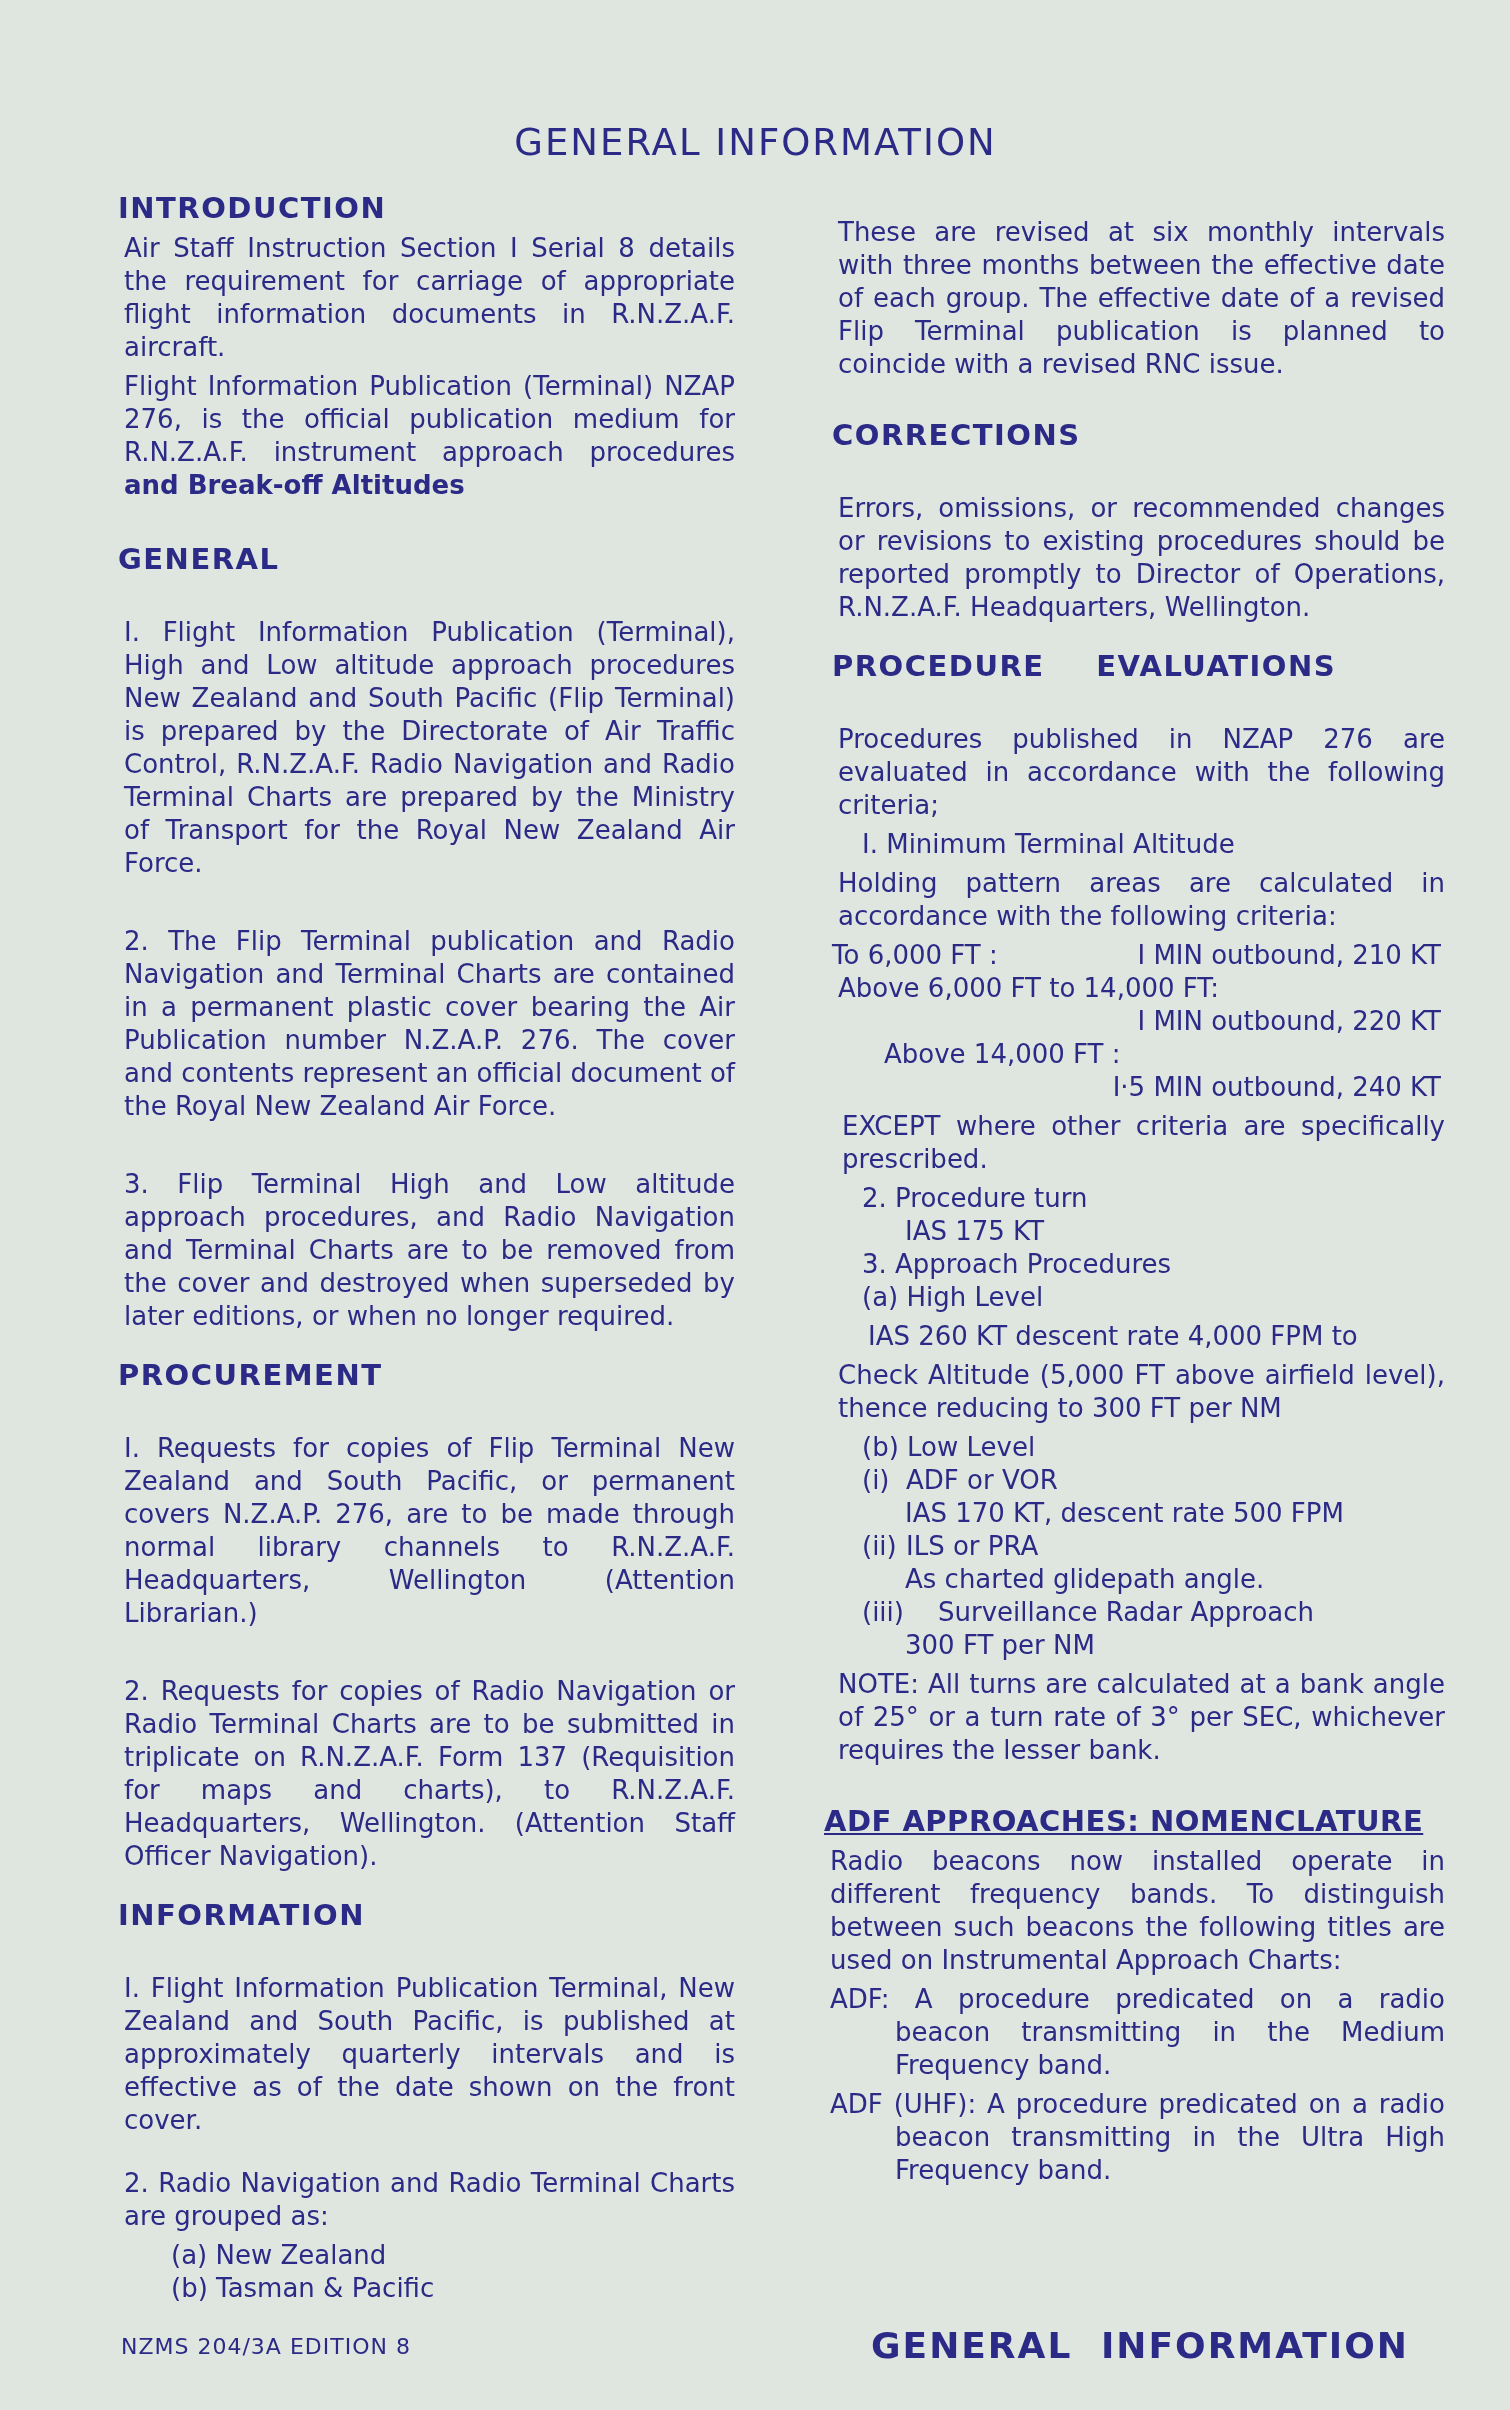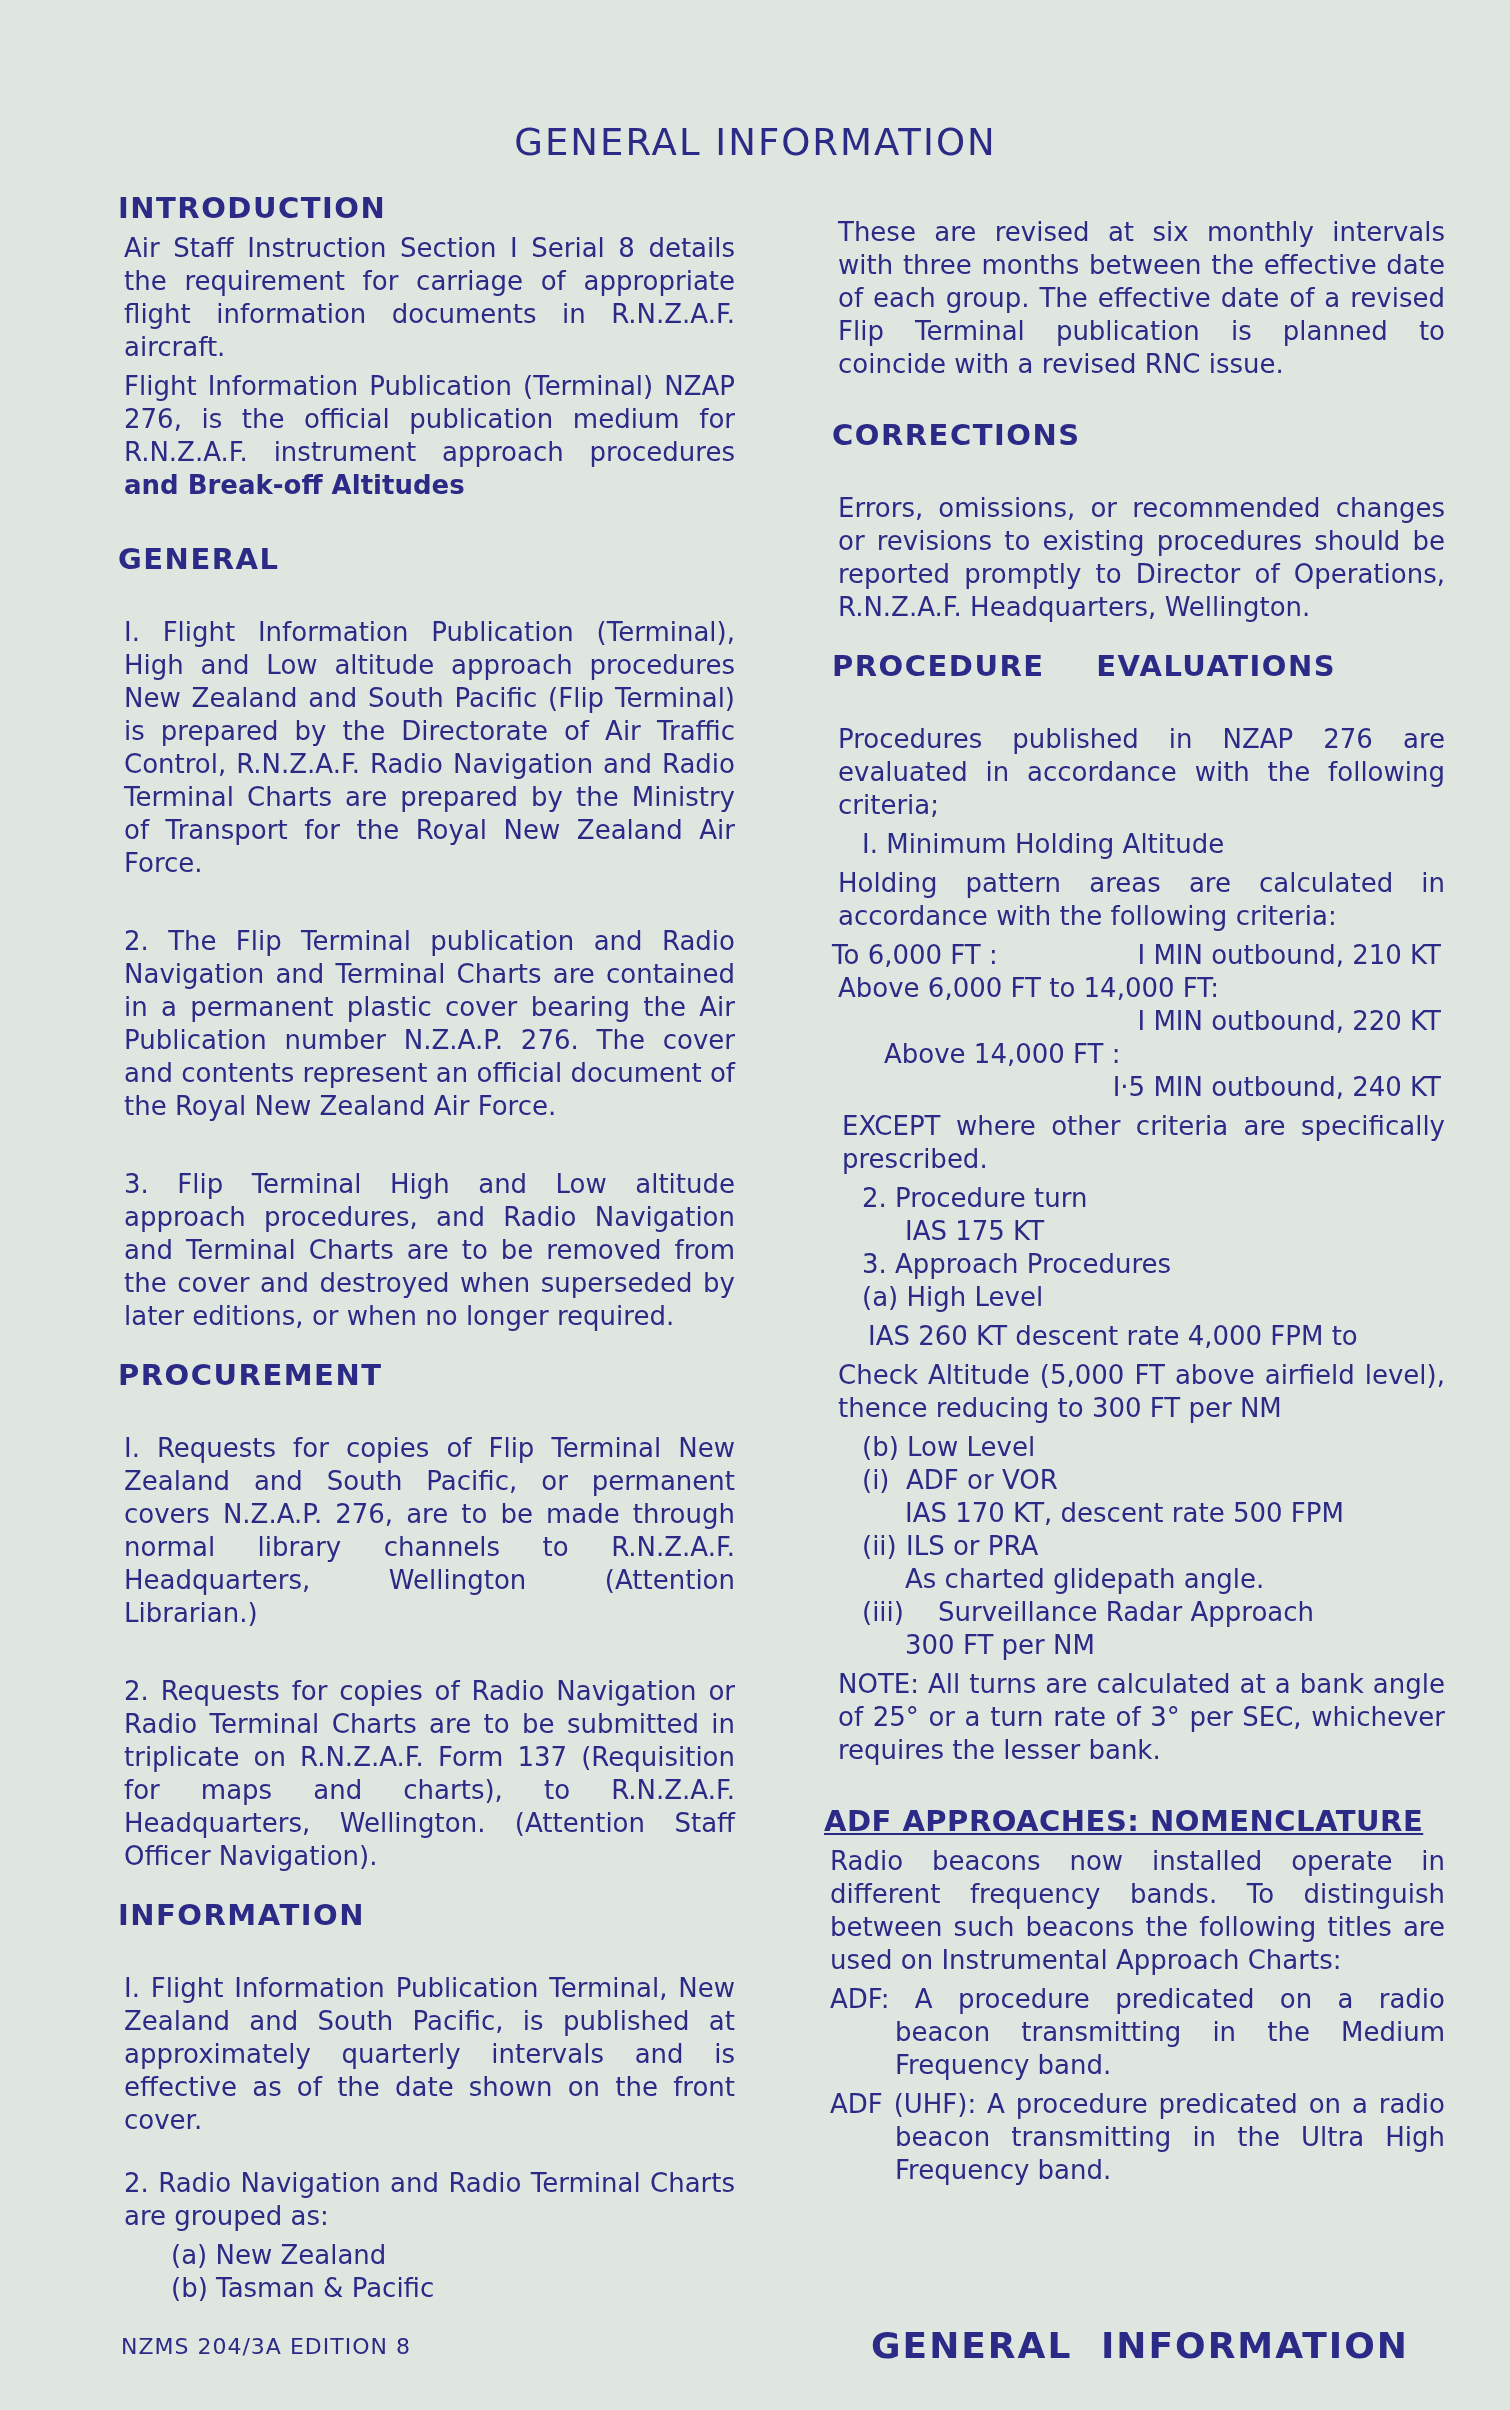--- a/index.html
+++ b/index.html
@@ -93,21 +93,21 @@
   <section>
     <h2 class="h">CORRECTIONS</h2>
     <div class="gap-m"></div>
     <p>Errors, omissions, or recommended changes or revisions to existing procedures should be reported promptly to Director of Operations, R.N.Z.A.F. Headquarters, Wellington.</p>
   </section>
   <div class="gap-s"></div>
   <section>
     <h2 class="h proc-ev">PROCEDURE EVALUATIONS</h2>
     <div class="gap-m"></div>
     <p>Procedures published in NZAP 276 are evaluated in accordance with the following criteria;</p>
-    <div class="indent1">I. Minimum Holding Altitude</div>
+    <div class="indent1">I. Minimum Terminal Altitude</div>
     <p>Holding pattern areas are calculated in accordance with the following criteria:</p>
     <div style="display:flex;justify-content:space-between;padding-right:10px;gap:18px;">
       <span>To 6,000 FT :</span>
       <span>I MIN outbound, 210 KT</span>
     </div>
     <div style="padding-left:6px;">Above 6,000 FT to 14,000 FT:</div>
     <div class="right" style="padding-right:10px;">I MIN outbound, 220 KT</div>
     <div style="padding-left:6px;margin-left:46px;">Above 14,000 FT :</div>
     <div class="right" style="padding-right:10px;">I·5 MIN outbound, 240 KT</div>
     <p style="padding-left:4px;">EXCEPT where other criteria are specifically prescribed.</p>

